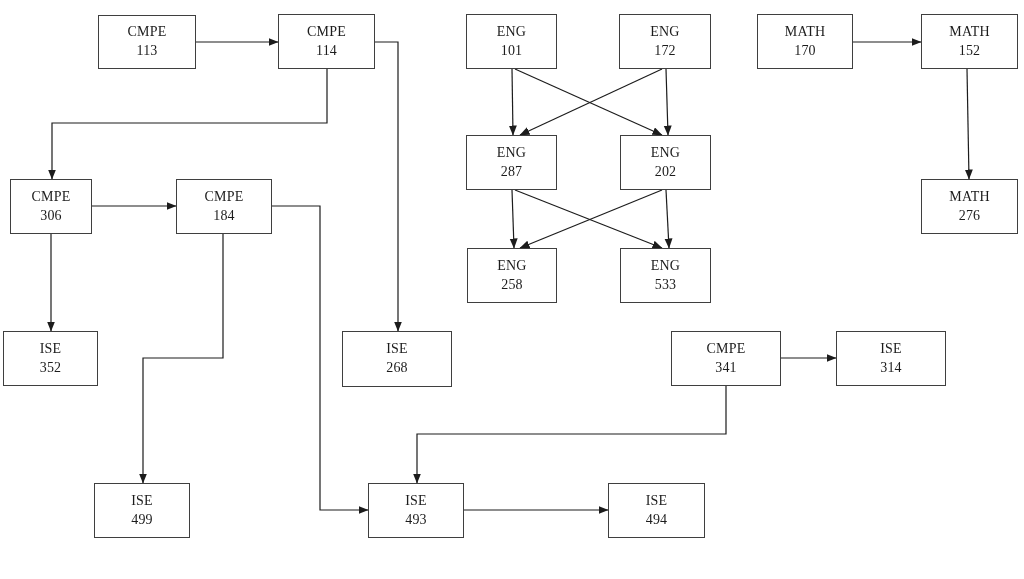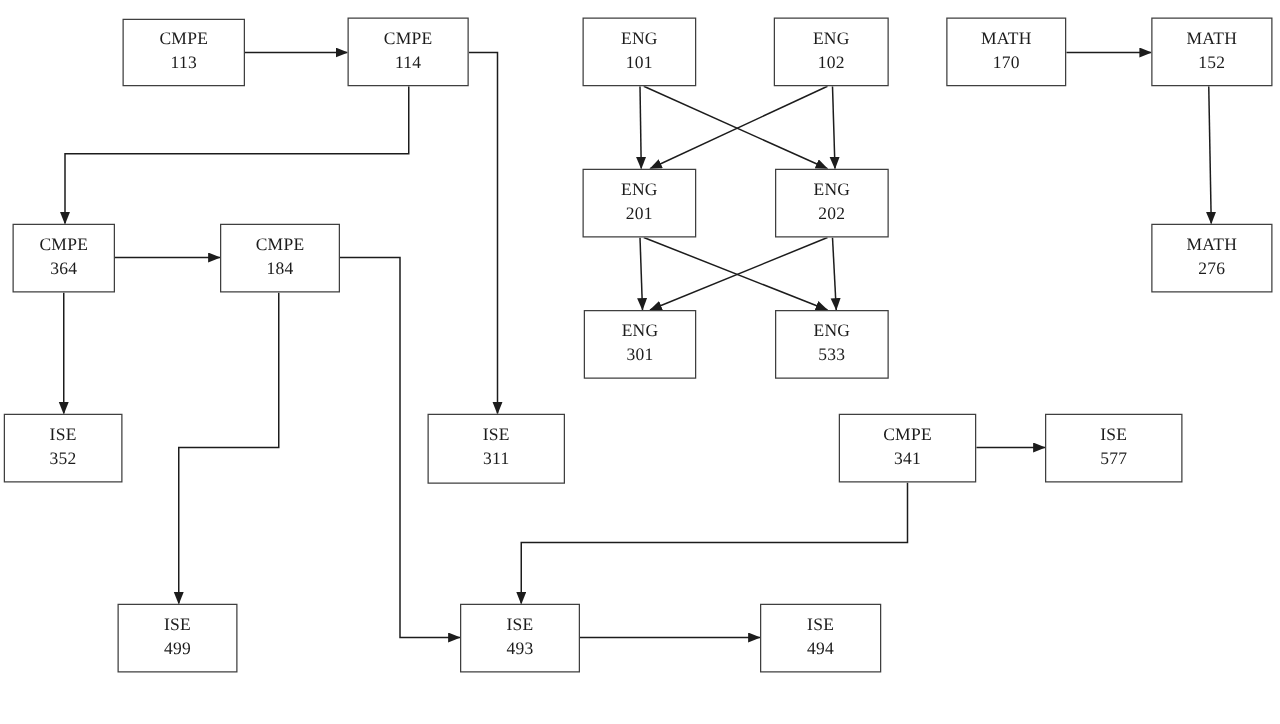--- a/index.html
+++ b/index.html
@@ -88,73 +88,73 @@
       <div class="node" style="left: 278px; top: 14px; width: 97px; height: 55px; background: rgb(255, 255, 255); border-color: rgb(63, 63, 63); color: rgb(28, 28, 28);">
         <span>CMPE</span>
         <span>114</span>
       </div>
       <div class="node" style="left: 466px; top: 14px; width: 91px; height: 55px; background: rgb(255, 255, 255); border-color: rgb(63, 63, 63); color: rgb(28, 28, 28);">
         <span>ENG</span>
         <span>101</span>
       </div>
       <div class="node" style="left: 619px; top: 14px; width: 92px; height: 55px; background: rgb(255, 255, 255); border-color: rgb(63, 63, 63); color: rgb(28, 28, 28);">
         <span>ENG</span>
-        <span>102</span>
+        <span>172</span>
       </div>
       <div class="node" style="left: 757px; top: 14px; width: 96px; height: 55px; background: rgb(255, 255, 255); border-color: rgb(63, 63, 63); color: rgb(28, 28, 28);">
         <span>MATH</span>
         <span>170</span>
       </div>
       <div class="node" style="left: 921px; top: 14px; width: 97px; height: 55px; background: rgb(255, 255, 255); border-color: rgb(63, 63, 63); color: rgb(28, 28, 28);">
         <span>MATH</span>
         <span>152</span>
       </div>
       <div class="node" style="left: 466px; top: 135px; width: 91px; height: 55px; background: rgb(255, 255, 255); border-color: rgb(63, 63, 63); color: rgb(28, 28, 28);">
         <span>ENG</span>
-        <span>201</span>
+        <span>287</span>
       </div>
       <div class="node" style="left: 620px; top: 135px; width: 91px; height: 55px; background: rgb(255, 255, 255); border-color: rgb(63, 63, 63); color: rgb(28, 28, 28);">
         <span>ENG</span>
         <span>202</span>
       </div>
       <div class="node" style="left: 10px; top: 179px; width: 82px; height: 55px; background: rgb(255, 255, 255); border-color: rgb(63, 63, 63); color: rgb(28, 28, 28);">
         <span>CMPE</span>
-        <span>364</span>
+        <span>306</span>
       </div>
       <div class="node" style="left: 176px; top: 179px; width: 96px; height: 55px; background: rgb(255, 255, 255); border-color: rgb(63, 63, 63); color: rgb(28, 28, 28);">
         <span>CMPE</span>
         <span>184</span>
       </div>
       <div class="node" style="left: 921px; top: 179px; width: 97px; height: 55px; background: rgb(255, 255, 255); border-color: rgb(63, 63, 63); color: rgb(28, 28, 28);">
         <span>MATH</span>
         <span>276</span>
       </div>
       <div class="node" style="left: 467px; top: 248px; width: 90px; height: 55px; background: rgb(255, 255, 255); border-color: rgb(63, 63, 63); color: rgb(28, 28, 28);">
         <span>ENG</span>
-        <span>301</span>
+        <span>258</span>
       </div>
       <div class="node" style="left: 620px; top: 248px; width: 91px; height: 55px; background: rgb(255, 255, 255); border-color: rgb(63, 63, 63); color: rgb(28, 28, 28);">
         <span>ENG</span>
         <span>533</span>
       </div>
       <div class="node" style="left: 3px; top: 331px; width: 95px; height: 55px; background: rgb(255, 255, 255); border-color: rgb(63, 63, 63); color: rgb(28, 28, 28);">
         <span>ISE</span>
         <span>352</span>
       </div>
       <div class="node" style="left: 342px; top: 331px; width: 110px; height: 56px; background: rgb(255, 255, 255); border-color: rgb(63, 63, 63); color: rgb(28, 28, 28);">
         <span>ISE</span>
-        <span>311</span>
+        <span>268</span>
       </div>
       <div class="node" style="left: 671px; top: 331px; width: 110px; height: 55px; background: rgb(255, 255, 255); border-color: rgb(63, 63, 63); color: rgb(28, 28, 28);">
         <span>CMPE</span>
         <span>341</span>
       </div>
       <div class="node" style="left: 836px; top: 331px; width: 110px; height: 55px; background: rgb(255, 255, 255); border-color: rgb(63, 63, 63); color: rgb(28, 28, 28);">
         <span>ISE</span>
-        <span>577</span>
+        <span>314</span>
       </div>
       <div class="node" style="left: 94px; top: 483px; width: 96px; height: 55px; background: rgb(255, 255, 255); border-color: rgb(63, 63, 63); color: rgb(28, 28, 28);">
         <span>ISE</span>
         <span>499</span>
       </div>
       <div class="node" style="left: 368px; top: 483px; width: 96px; height: 55px; background: rgb(255, 255, 255); border-color: rgb(63, 63, 63); color: rgb(28, 28, 28);">
         <span>ISE</span>
         <span>493</span>
       </div>
       <div class="node" style="left: 608px; top: 483px; width: 97px; height: 55px; background: rgb(255, 255, 255); border-color: rgb(63, 63, 63); color: rgb(28, 28, 28);">

